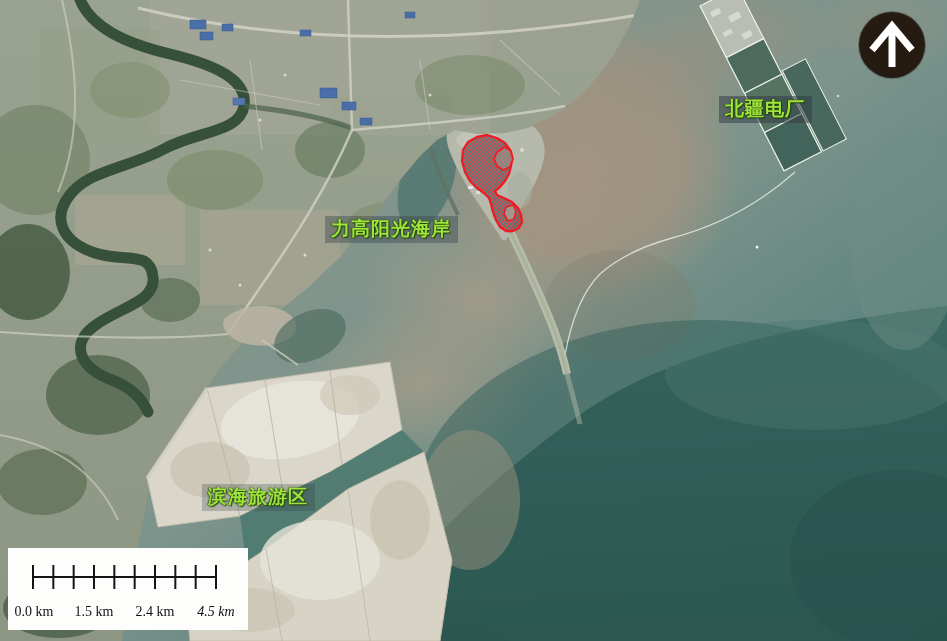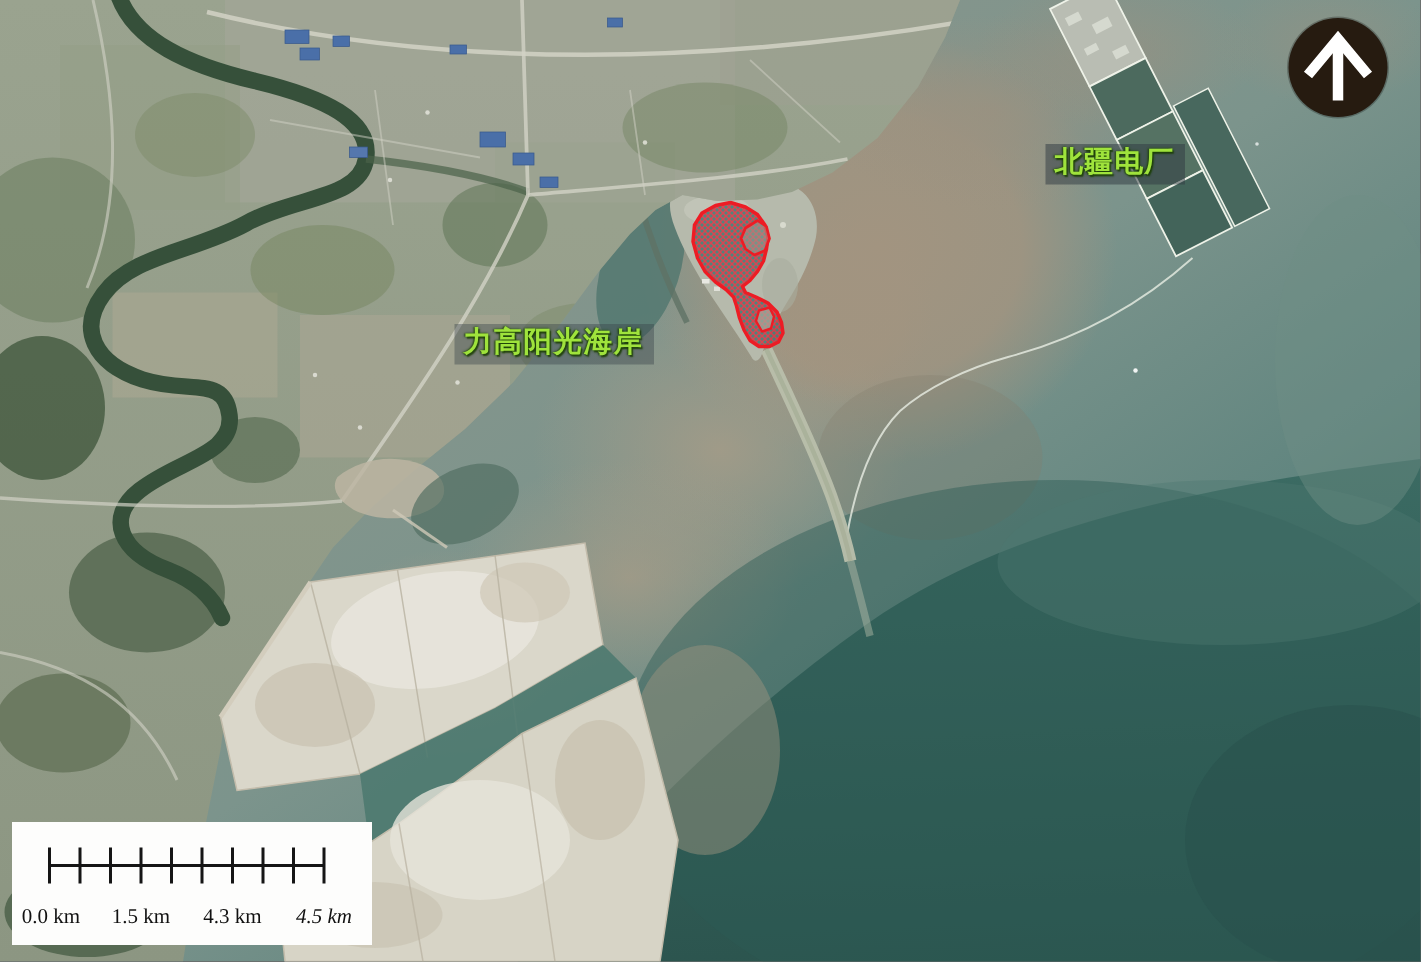--- a/index.html
+++ b/index.html
@@ -3,21 +3,21 @@
 <meta charset="utf-8">
 <style>
   html,body{margin:0;padding:0;background:#666;}
   .stage{position:relative;width:947px;height:641px;overflow:hidden;
          font-family:"Liberation Sans",sans-serif;}
   .map-art{position:absolute;left:0;top:0;width:947px;height:641px;display:block;}
 
   
   .region-label{position:absolute;font-size:19px;font-weight:bold;letter-spacing:1px;
     color:#9fe33c;padding:2px 7px 3px 6px;line-height:1.15;white-space:nowrap;
-    text-shadow:1px 1px 1px rgba(25,60,0,.85), -1px 0 1px rgba(25,60,0,.55), 0 0 2px #2c5a10;}
+    text-shadow:1px 1px 1px rgba(25,60,0,.85), -1px 0 1px rgba(25,60,0,.55), 0 0 2px #2c5a10;margin-left:22px;}
   .lbl-beijiang{left:697px;top:96px;background:rgba(50,60,68,.52);}
   .lbl-ligao{left:303px;top:216px;background:rgba(55,65,72,.40);}
   .lbl-hangmu{left:210px;top:270px;background:rgba(50,60,68,.44);}
   .lbl-binhai{left:180px;top:484px;background:rgba(55,65,70,.28);}
 
   
   .north-arrow{position:absolute;left:859px;top:12px;width:66px;height:66px;border-radius:50%;
     background:#261b10;box-shadow:0 0 0 1px rgba(0,0,0,.25);}
   .north-arrow svg{position:absolute;left:0;top:0;width:66px;height:66px;}
 
@@ -207,20 +207,21 @@
       <path d="M186,602 L266,549 L348,489 L424,452 L452,560 L440,641 L190,641 Z" fill="#d7d4c6" stroke="#c3bcab" stroke-width="1"></path>
       <ellipse cx="320" cy="560" rx="60" ry="40" fill="#e6e4da" opacity=".8"></ellipse>
       <ellipse cx="400" cy="520" rx="30" ry="40" fill="#c7c0ae" opacity=".7"></ellipse>
       <ellipse cx="250" cy="610" rx="45" ry="22" fill="#c9c3b2" opacity=".7"></ellipse>
       <path d="M348,489 L370,641 M266,549 L282,641" stroke="#b8b1a0" stroke-width="1" opacity=".7" fill="none"></path>
     </g>
   </svg>
 
   <div class="region-label lbl-beijiang">北疆电厂</div>
   <div class="region-label lbl-ligao">力高阳光海岸</div>
+  <div class="region-label lbl-binhai">滨海旅游区</div>
 
   <div class="north-arrow">
     <svg viewBox="0 0 66 66">
       <path d="M33,55 L33,15" stroke="#ffffff" stroke-width="7" fill="none"></path>
       <path d="M13,38 L33,14 L53,38" stroke="#ffffff" stroke-width="7" fill="none"></path>
     </svg>
   </div>
 
   <div class="scale-bar">
     <svg viewBox="0 0 240 46">
@@ -231,17 +232,17 @@
         <line x1="86" x2="86" y1="11" y2="35" stroke="#151515" stroke-width="2"></line>
         <line x1="106.33333333333333" x2="106.33333333333333" y1="11" y2="35" stroke="#151515" stroke-width="2"></line>
         <line x1="126.66666666666667" x2="126.66666666666667" y1="11" y2="35" stroke="#151515" stroke-width="2"></line>
         <line x1="147" x2="147" y1="11" y2="35" stroke="#151515" stroke-width="2"></line>
         <line x1="167.33333333333334" x2="167.33333333333334" y1="11" y2="35" stroke="#151515" stroke-width="2"></line>
         <line x1="187.66666666666666" x2="187.66666666666666" y1="11" y2="35" stroke="#151515" stroke-width="2"></line>
         <line x1="208" x2="208" y1="11" y2="35" stroke="#151515" stroke-width="2"></line>
       </svg>
     <span class="sb-label" style="left: 14px; padding-left: 24px;">0.0 km</span>
     <span class="sb-label" style="left: 86px;">1.5 km</span>
-    <span class="sb-label" style="left: 147px;">4.3 km</span>
+    <span class="sb-label" style="left: 147px;">2.4 km</span>
     <span class="sb-label" style="left: 208px; font-style: italic;">4.5 km</span>
   </div>
 
 </div>
 
 </body></html>

